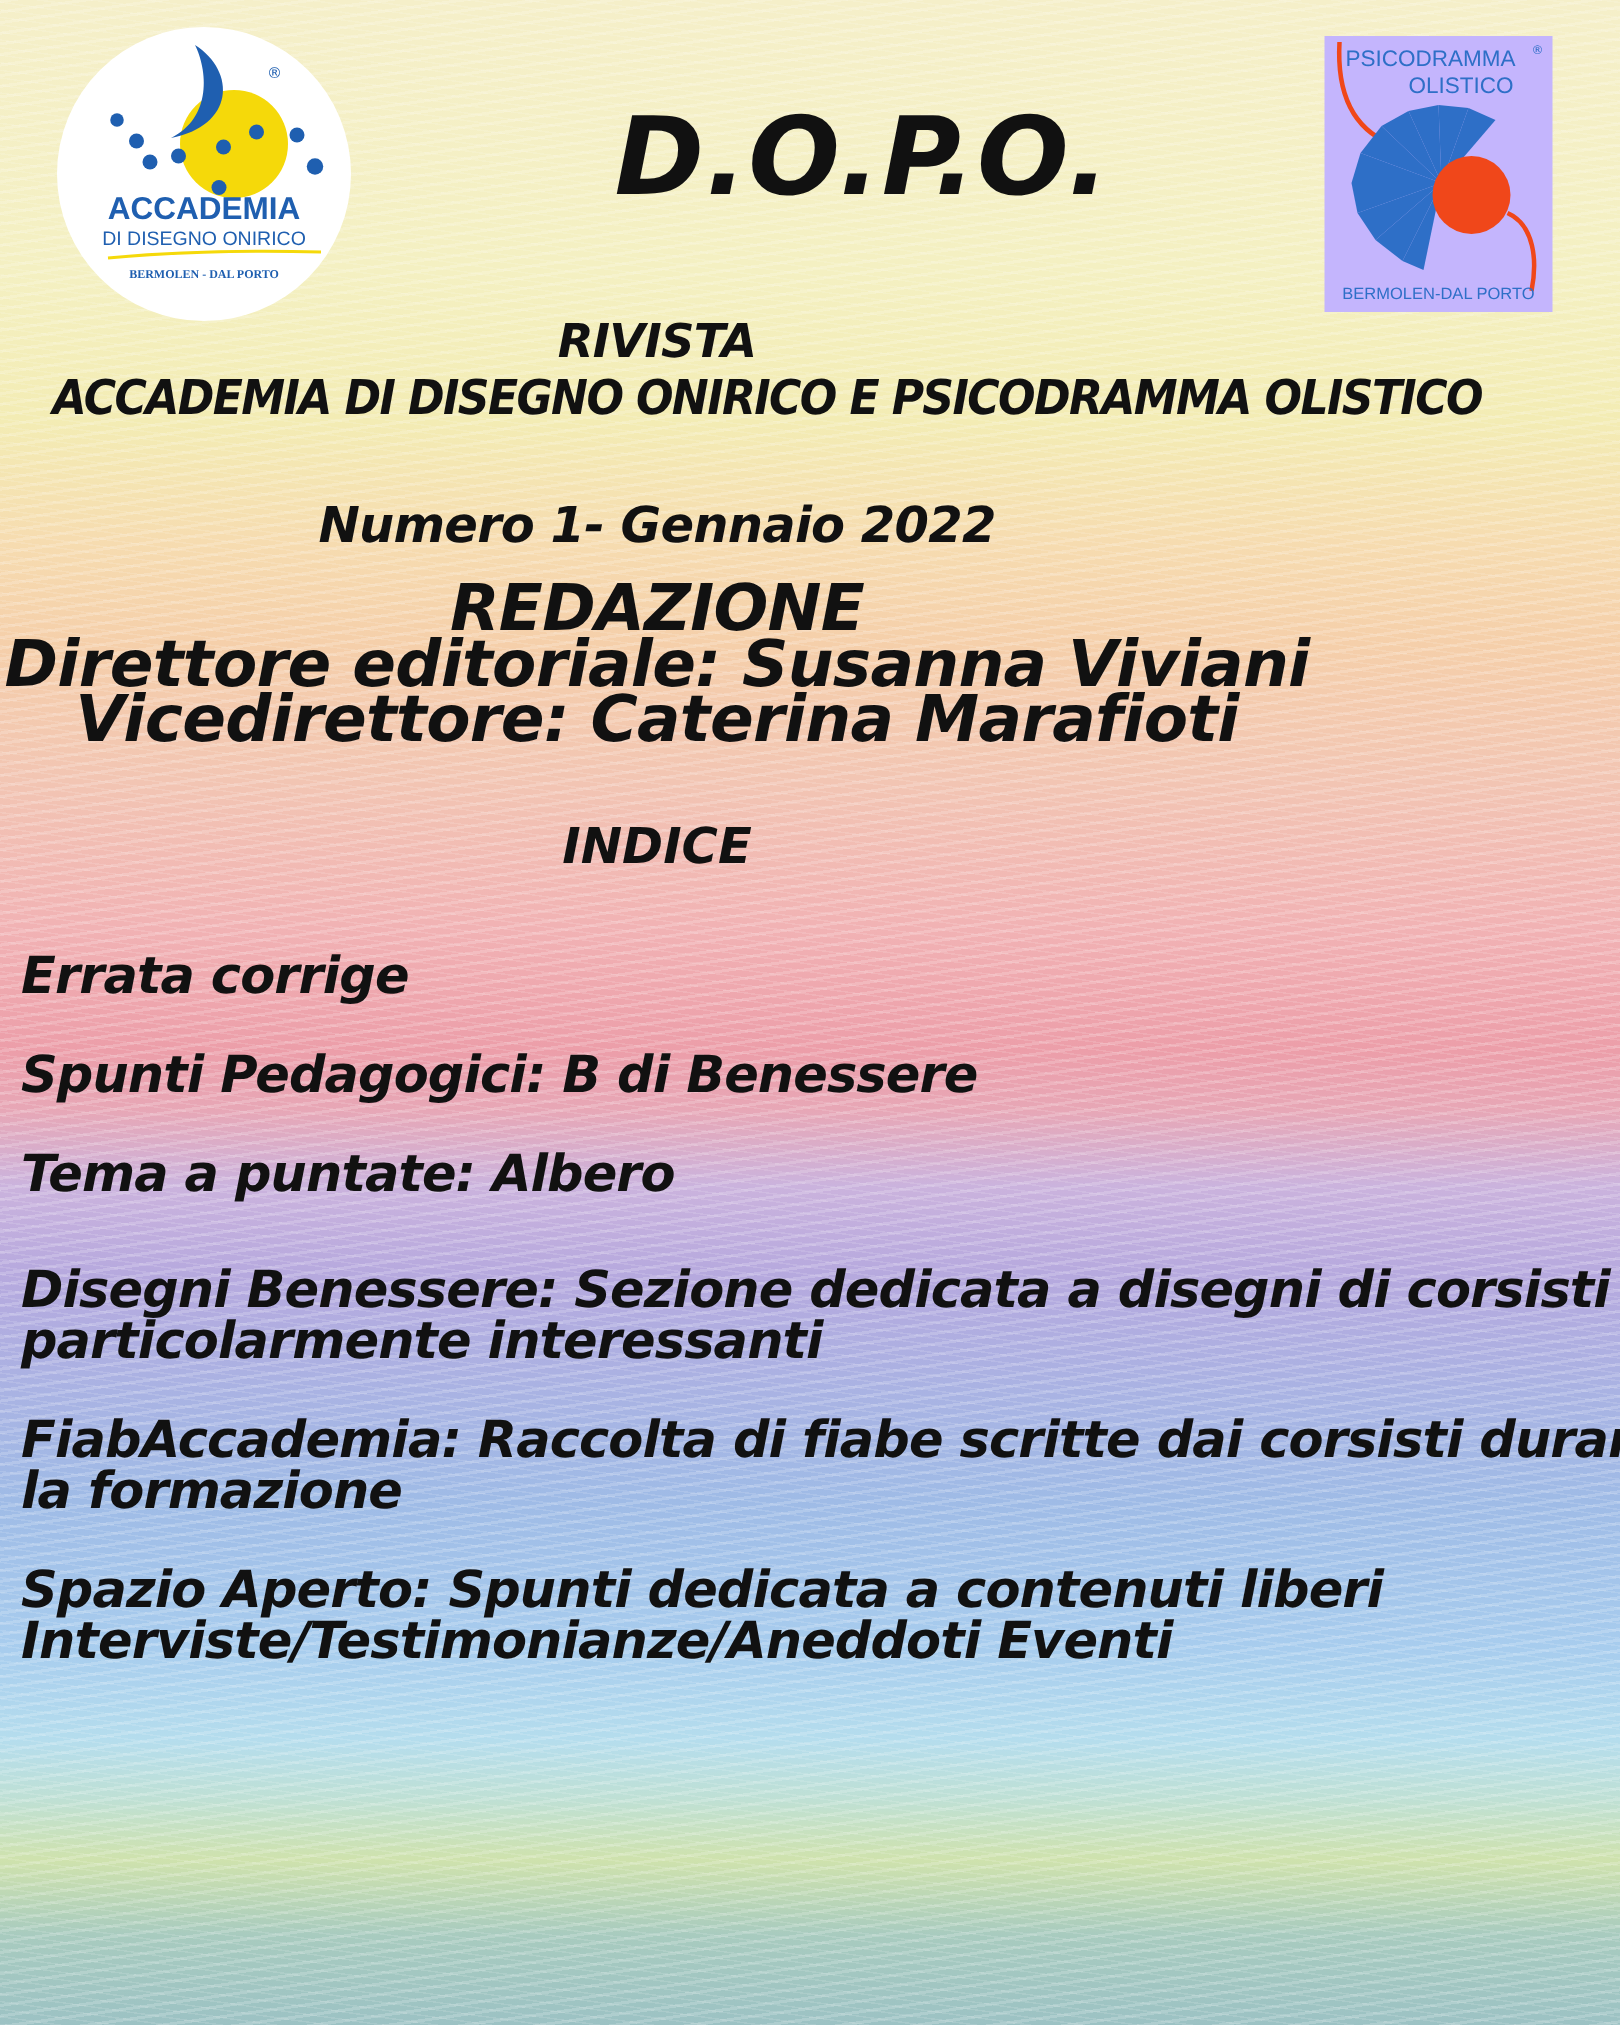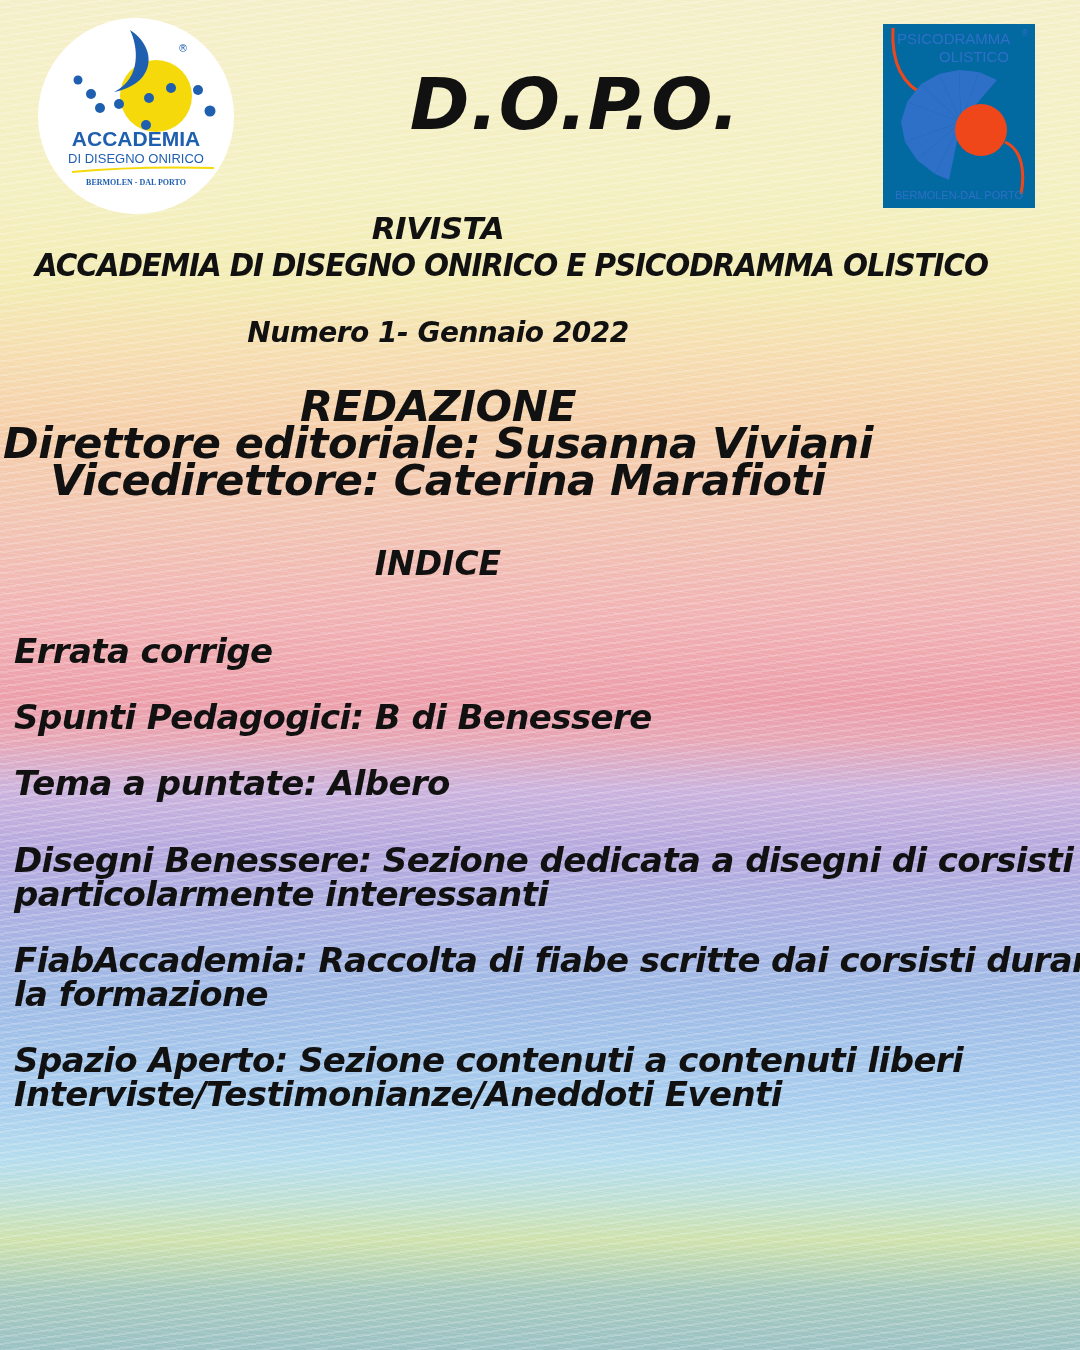--- a/index.html
+++ b/index.html
@@ -19,37 +19,37 @@
       repeating-linear-gradient(172deg, rgba(255,255,255,0.18) 0 2px, rgba(255,255,255,0) 2px 7px),
       repeating-linear-gradient(8deg, rgba(255,255,255,0.12) 0 1px, rgba(255,255,255,0) 1px 5px);
   }
   .logo-left {
     position: absolute; left: 38px; top: 18px; width: 196px; height: 196px;
     border-radius: 50%; background: #fff;
   }
   .logo-left svg { position: absolute; left: 0; top: 0; }
   .logo-right {
     position: absolute; left: 883px; top: 24px; width: 152px; height: 184px;
-    background: #0369a1;
+    background: #c4b5fd;
   }
   .title {
     position: absolute; left: 0; width: 1080px; top: 62px; text-align: center;
     font-size: 72px; font-weight: bold; font-style: italic; color: #111;
     letter-spacing: 1px;
     padding-left: 35px;
   }
   .center-block {
     position: absolute; left: 0; width: 876px; text-align: center;
     font-weight: bold; font-style: italic; color: #111;
     font-family: "DejaVu Sans", sans-serif;
   }
   .line { display: block; white-space: nowrap; }
   .rivista { top: 210px; font-size: 31px; line-height: 37px; letter-spacing: -0.5px; }
   .rivista .sub { font-size: 32px; letter-spacing: -1.2px; transform: scaleX(0.92); }
-  .numero { top: 313px; font-size: 28px; line-height: 40px; letter-spacing: -0.5px; }
+  .numero { top: 330px; font-size: 33px; line-height: 40px; letter-spacing: -0.5px; }
   .redazione { top: 388px; font-size: 43px; line-height: 37px; letter-spacing: -0.5px; }
   .indice-title { top: 544px; font-size: 33px; line-height: 40px; text-align: center; }
   .toc {
     position: absolute; left: 14px; top: 631px; width: 1060px;
     font-weight: bold; font-style: italic; color: #111; font-size: 34px;
     letter-spacing: -0.6px;
   }
   .toc-item { line-height: 34px; margin-bottom: 32px; }
   .toc-item.single { line-height: 40px; margin-bottom: 26px; }
 </style>
@@ -132,16 +132,16 @@
   </div>
   <div class="toc-item">
     <span class="line">Disegni Benessere: Sezione dedicata a disegni di corsisti</span>
     <span class="line">particolarmente interessanti</span>
   </div>
   <div class="toc-item">
     <span class="line">FiabAccademia: Raccolta di fiabe scritte dai corsisti durante</span>
     <span class="line">la formazione</span>
   </div>
   <div class="toc-item">
-    <span class="line">Spazio Aperto: Sezione contenuti a contenuti liberi</span>
+    <span class="line">Spazio Aperto: Spunti dedicata a contenuti liberi</span>
     <span class="line">Interviste/Testimonianze/Aneddoti Eventi</span>
   </div>
 </div>
 
 </body></html>

